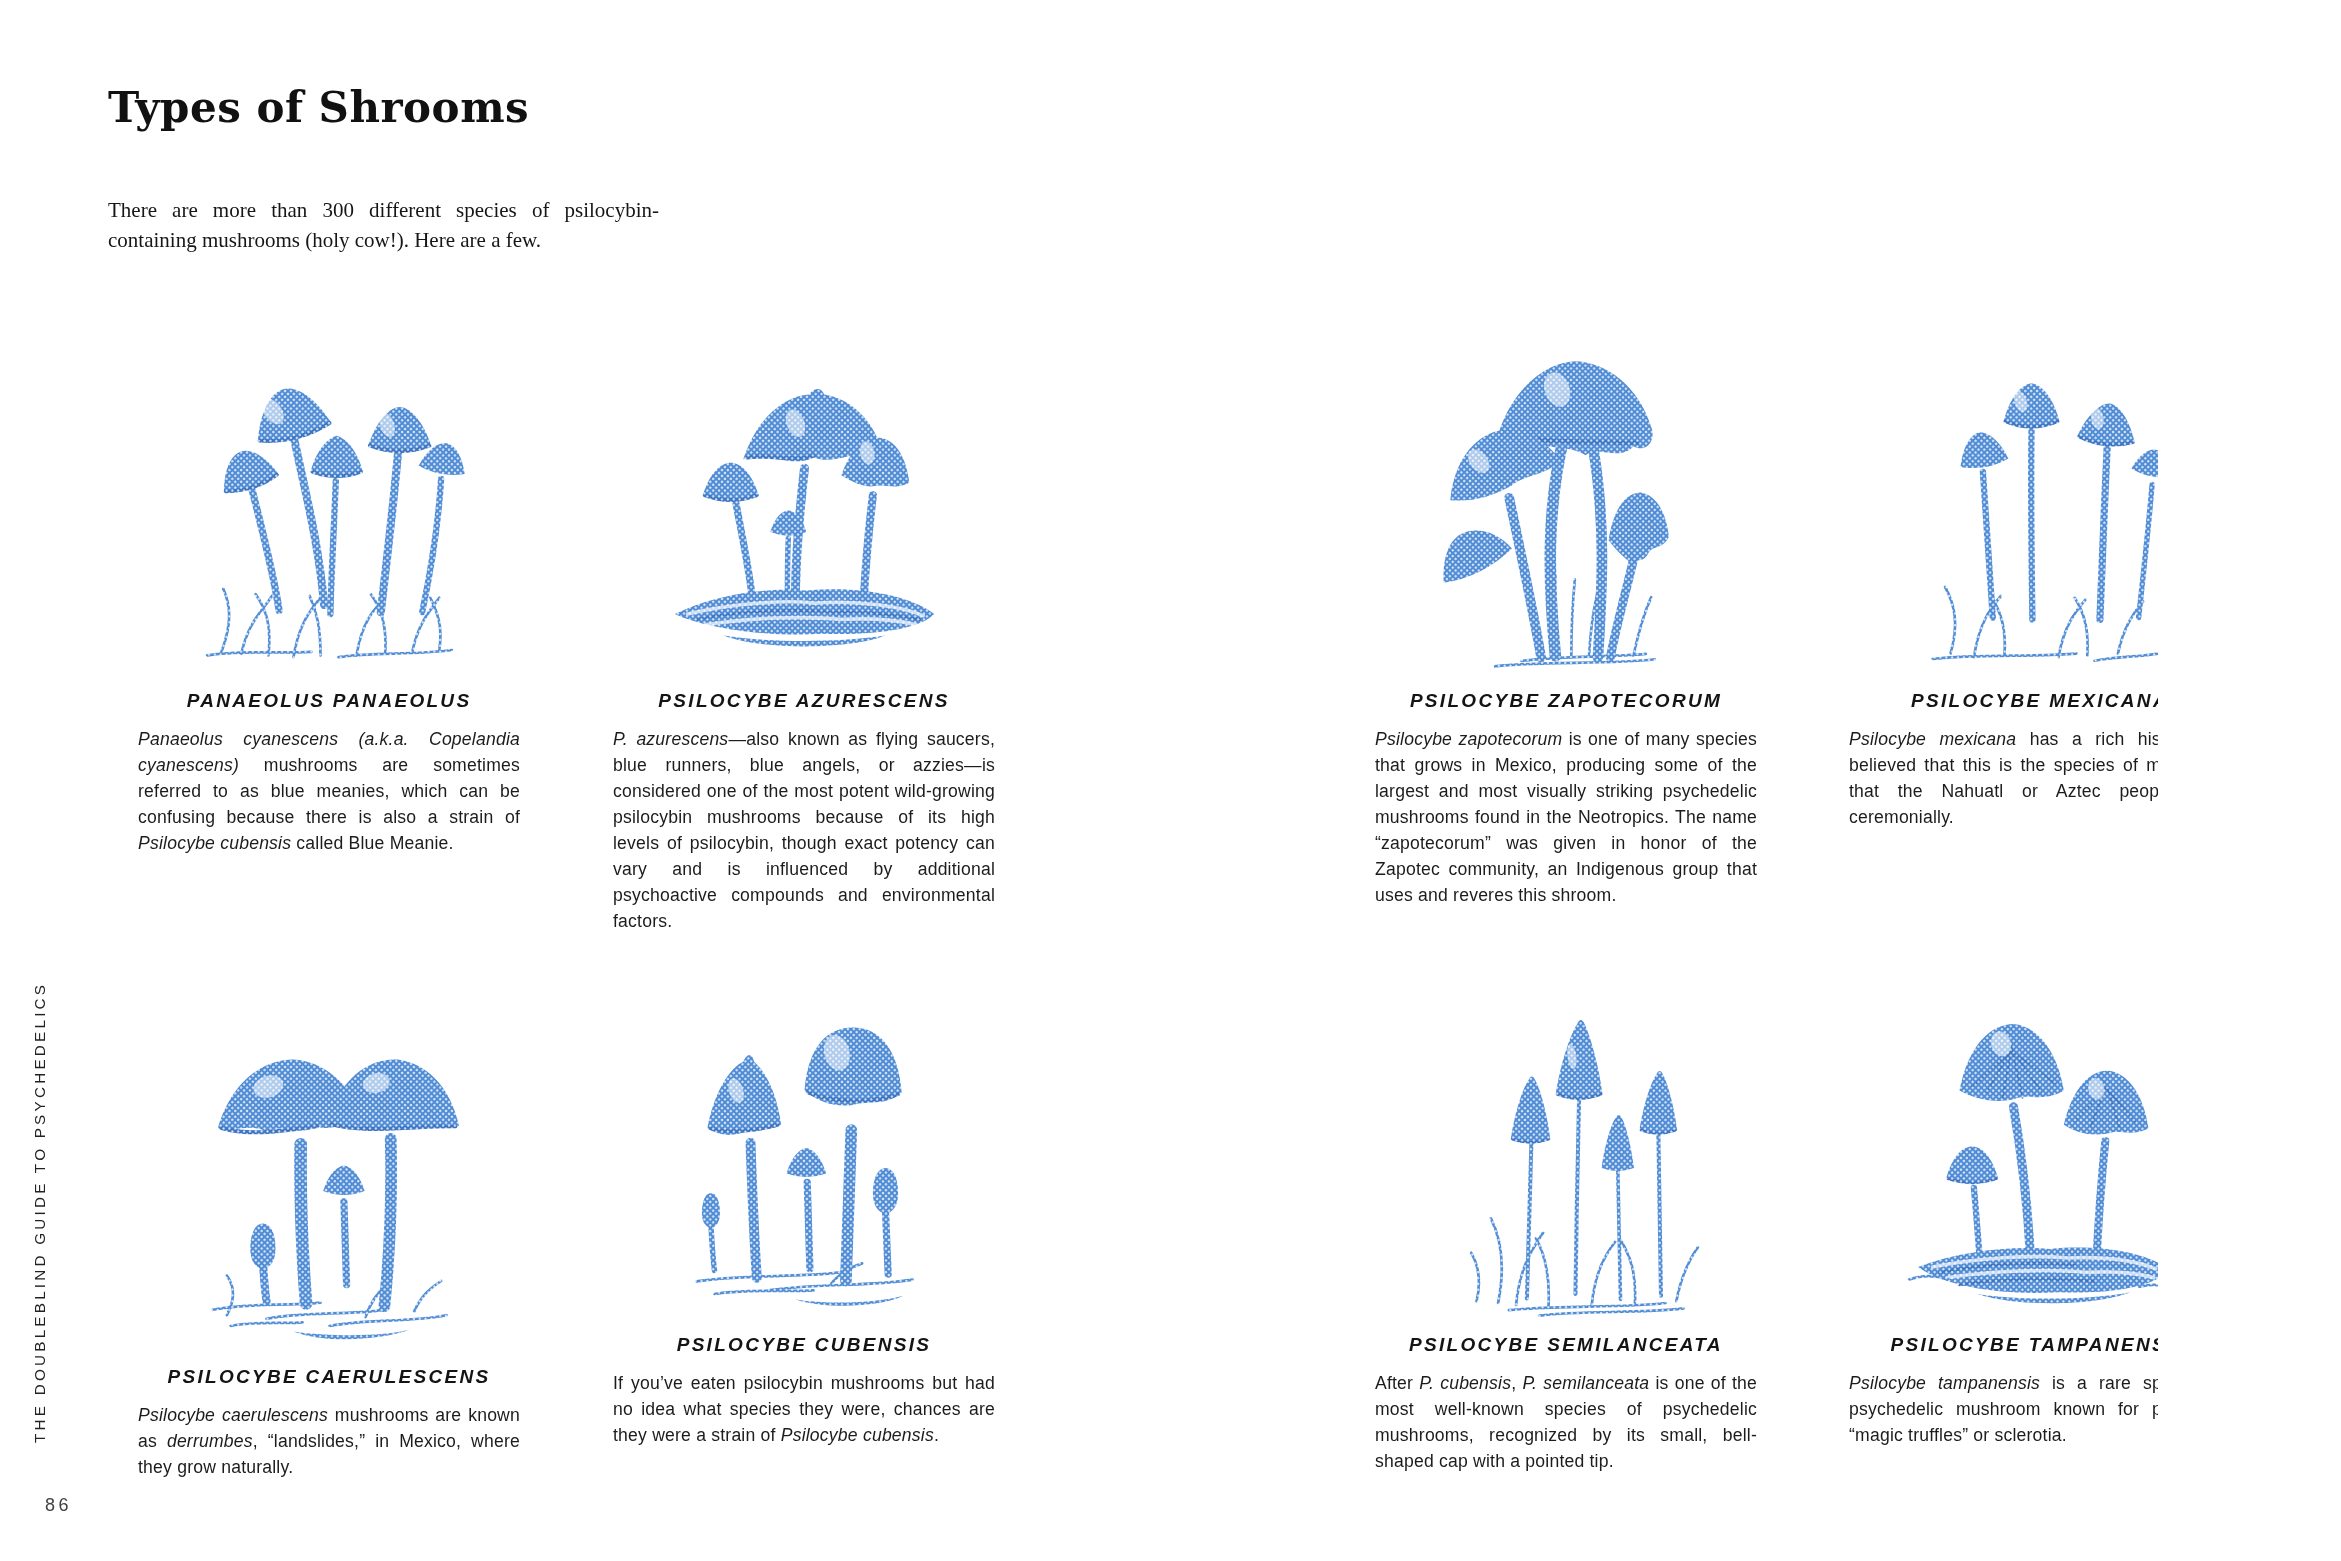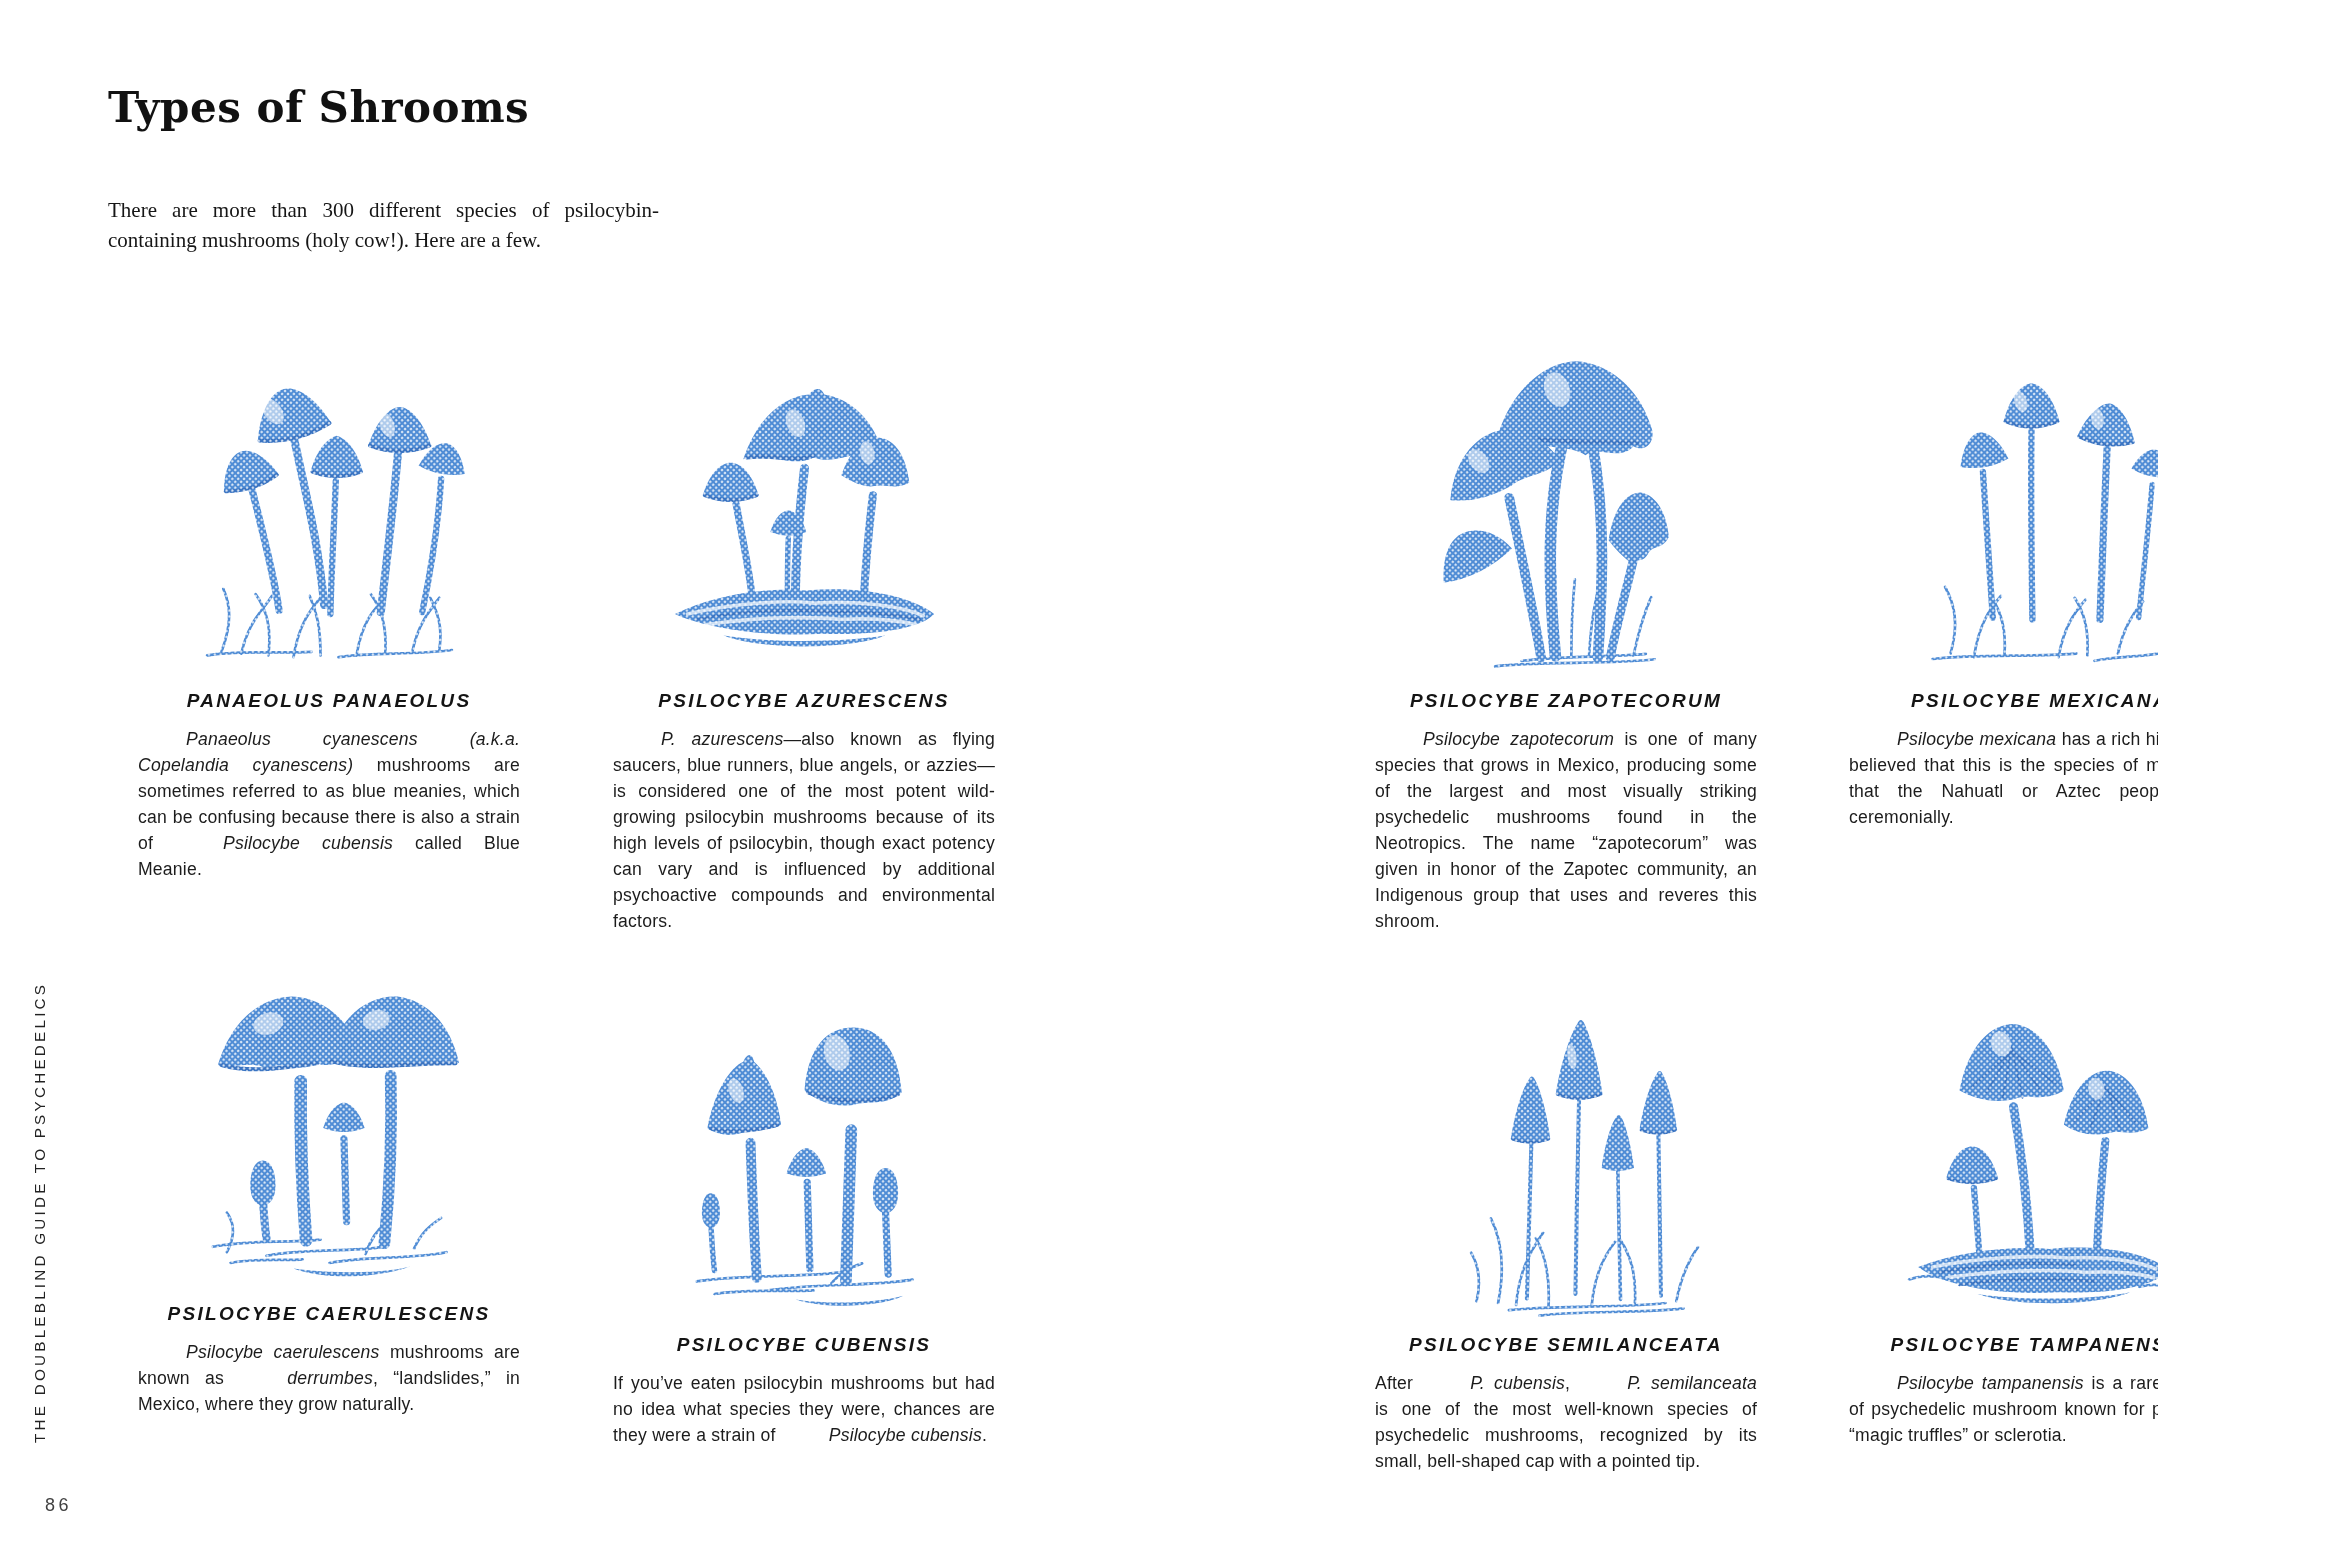--- a/index.html
+++ b/index.html
@@ -10,21 +10,21 @@
     font-weight:700;font-size:42px;letter-spacing:0.5px;color:#111;}
   .intro{position:absolute;left:108px;top:195px;width:551px;font-family:"Liberation Serif",serif;
     font-size:21px;line-height:1.43;text-align:justify;color:#161616;}
 
   .cell{position:absolute;width:382px;}
   .illus{height:346px;display:flex;align-items:flex-end;justify-content:center;}
   .species-name{margin-top:12.6px;text-align:center;font-style:italic;font-weight:700;
     font-size:19px;letter-spacing:2.3px;color:#141414;white-space:nowrap;}
   .species-body{margin-top:14.4px;font-size:17.6px;line-height:1.48;text-align:justify;
     color:#1c1c1c;letter-spacing:0.2px;}
-  .species-body i{font-style:italic;margin-left:48px;}
+  .species-body i{font-style:italic;}
 
   .vert-left{position:absolute;left:31px;top:841px;height:602px;writing-mode:vertical-rl;
     transform:rotate(180deg);font-size:15.3px;letter-spacing:3.2px;color:#222;white-space:nowrap;}
   .vert-right{position:absolute;left:2283px;top:1272px;writing-mode:vertical-rl;
     font-size:15.3px;letter-spacing:3.6px;color:#222;white-space:nowrap;}
   .pagenum{position:absolute;font-size:18px;letter-spacing:3.6px;color:#404040;}
   .pn-left{left:45px;top:1495px;}
   .pn-right{left:2265px;top:1495px;}
 
   
@@ -190,21 +190,21 @@
         <path class="grass" stroke-width="3" d="M 246,366 C 252,338 258,318 266,300"></path>
         <path class="grass" stroke-width="3" d="M 120,372 C 160,366 220,368 260,364"></path>
         <path class="grass" stroke-width="3" d="M 90,378 C 140,372 220,376 270,370"></path>
         <rect width="340" height="390" fill="url(#ht)"></rect>
       </svg>
     </div>
     <div class="species-name">PSILOCYBE ZAPOTECORUM</div>
     <div class="species-body"><i>Psilocybe zapotecorum</i> is one of many species that grows in Mexico, producing some of the largest and most visually striking psychedelic mushrooms found in the Neotropics. The name “zapotecorum” was given in honor of the Zapotec community, an Indigenous group that uses and reveres this shroom.</div>
   </div>
 
-  <div class="cell" style="left:138px;top:944px;">
+  <div class="cell" style="left:138px;top:1007px;">
     <div class="illus">
       <svg width="297" height="324" viewBox="0 0 320 360">
         <path class="stem" stroke-width="14" d="M 128,128 C 127,200 130,255 134,305"></path>
         <path class="stem" stroke-width="13" d="M 228,122 C 230,195 226,258 221,308"></path>
         <path class="stem" stroke-width="8" d="M 176,192 C 177,230 178,258 179,284"></path>
         <path class="stem" stroke-width="9" d="M 86,258 C 87,275 88,290 90,302"></path>
         <path class="cap" d="M 36,110 C 52,56 88,34 120,34 C 152,36 184,58 198,106 C 180,98 164,116 146,108 C 128,120 108,104 90,114 C 72,104 52,116 36,110 Z"></path>
         <path class="dk" stroke-width="4.5" d="M 40,110 C 75,120 115,112 146,108"></path>
         <ellipse class="hl" cx="92" cy="64" rx="17" ry="12" transform="rotate(-16 92 64)"></ellipse>
         <path class="cap" d="M 158,104 C 172,52 206,32 236,34 C 266,38 294,62 304,108 C 288,100 272,116 256,108 C 240,118 222,104 206,112 C 190,104 172,112 158,104 Z"></path>

